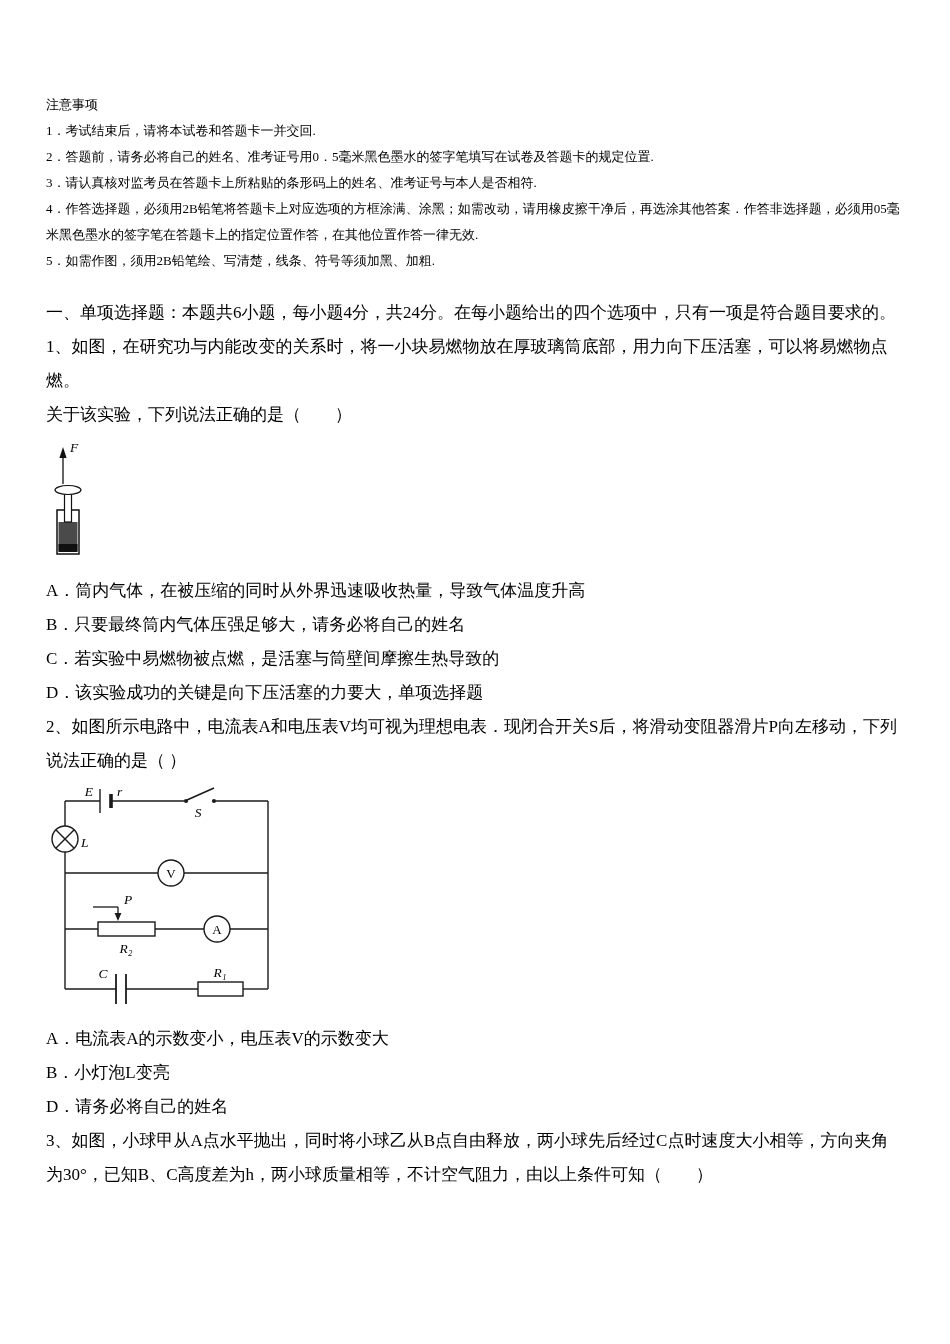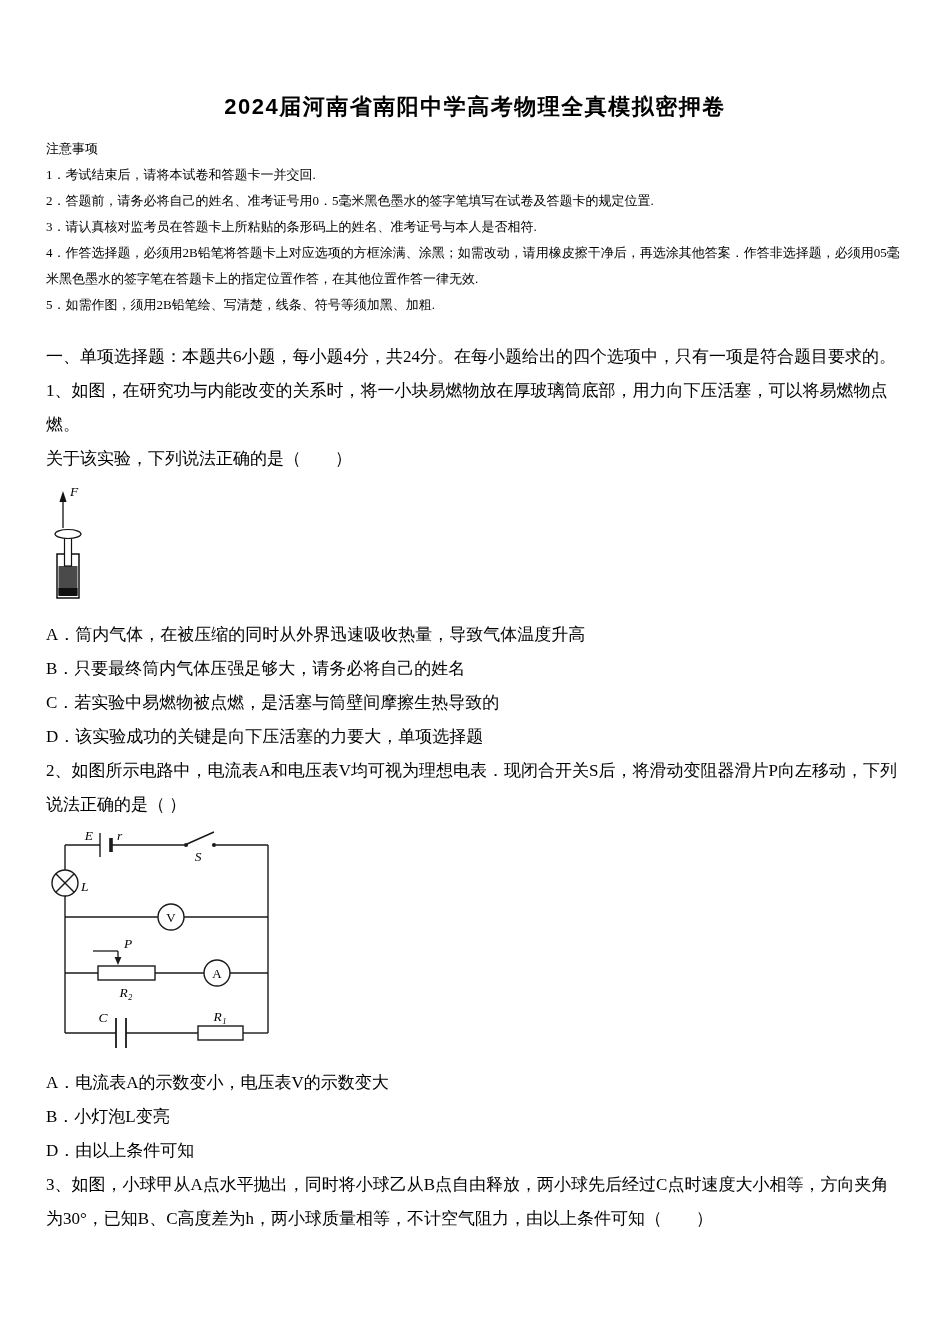--- a/index.html
+++ b/index.html
@@ -25,21 +25,20 @@
   }
   .meter-label{
     font-family:"Liberation Serif",serif;font-size:13px;fill:#000;
   }
 </style>
 </head>
 <body>
 
 <div class="page">
 
-  <h1 class="title">2024届河南省南阳中学高考物理全真模拟密押卷</h1>
 
   <div class="notes">
     <p>注意事项</p>
     <p>1．考试结束后，请将本试卷和答题卡一并交回.</p>
     <p>2．答题前，请务必将自己的姓名、准考证号用0．5毫米黑色墨水的签字笔填写在试卷及答题卡的规定位置.</p>
     <p>3．请认真核对监考员在答题卡上所粘贴的条形码上的姓名、准考证号与本人是否相符.</p>
     <p>4．作答选择题，必须用2B铅笔将答题卡上对应选项的方框涂满、涂黑；如需改动，请用橡皮擦干净后，再选涂其他答案．作答非选择题，必须用05毫米黑色墨水的签字笔在答题卡上的指定位置作答，在其他位置作答一律无效.</p>
     <p>5．如需作图，须用2B铅笔绘、写清楚，线条、符号等须加黑、加粗.</p>
   </div>
 
@@ -146,20 +145,20 @@
 
         <g>
           <rect x="150" y="196" width="45" height="14" fill="#ffffff" stroke="#1a1a1a" stroke-width="1.4"></rect>
         </g>
         <text x="172" y="191" text-anchor="middle" class="circuit-label">R₁</text>
       </svg>
     </figure>
 
     <p class="body-text">A．电流表A的示数变小，电压表V的示数变大</p>
     <p class="body-text">B．小灯泡L变亮</p>
-    <p class="body-text">D．由以上条件可知</p>
+    <p class="body-text">D．请务必将自己的姓名</p>
   </div>
 
   <div>
     <p class="body-text">3、如图，小球甲从A点水平抛出，同时将小球乙从B点自由释放，两小球先后经过C点时速度大小相等，方向夹角为30°，已知B、C高度差为h，两小球质量相等，不计空气阻力，由以上条件可知（　　）</p>
   </div>
 
 </div>
 
 </body></html>

